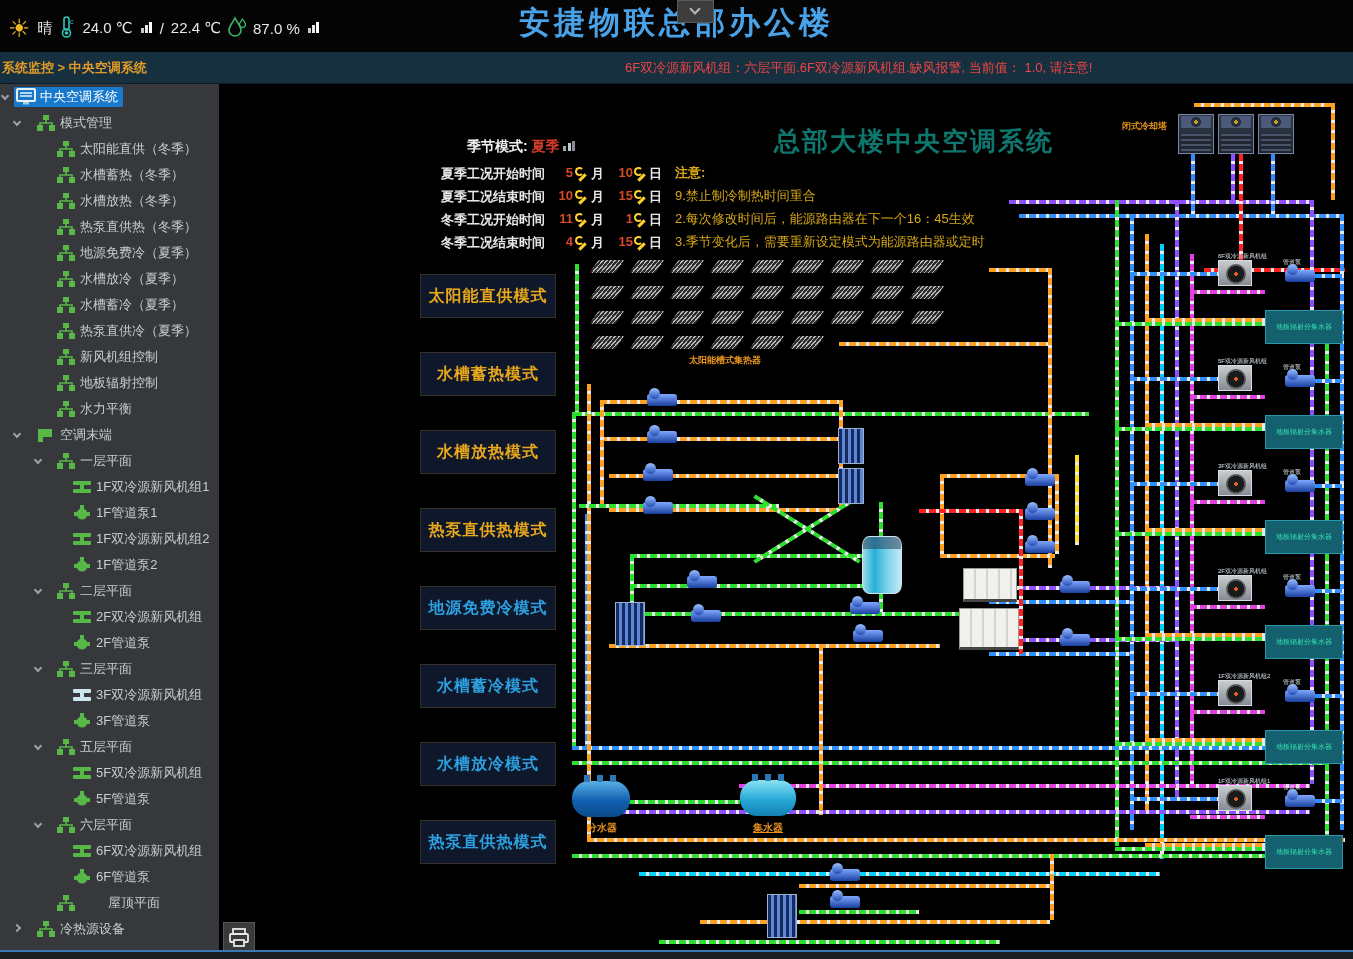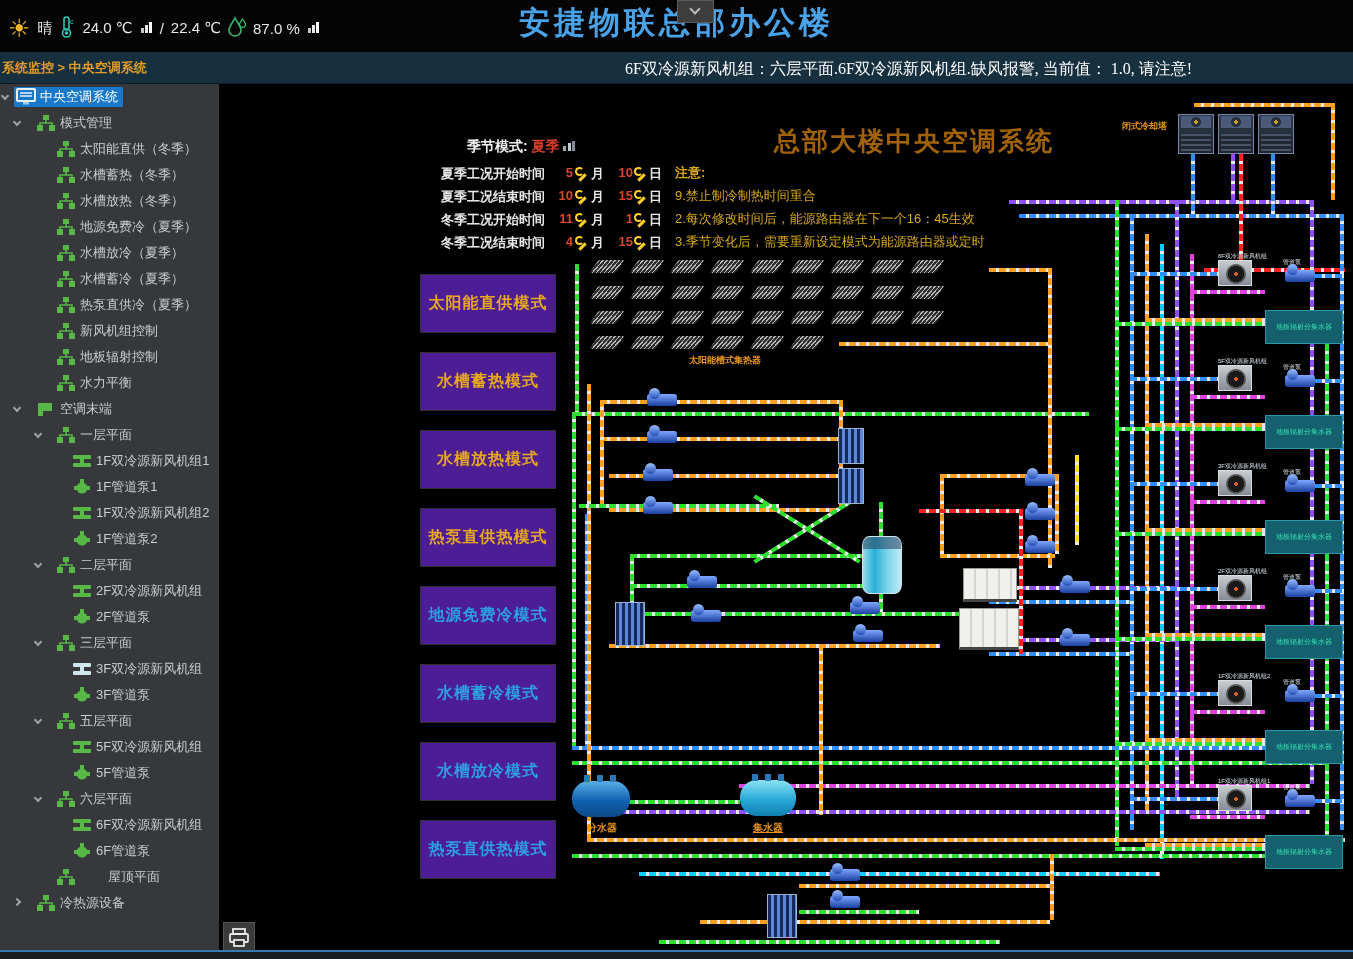--- a/index.html
+++ b/index.html
@@ -17,33 +17,33 @@
   .chev { display:inline-block; width:8px; height:8px; border-right:2px solid #b8b8b8; border-bottom:2px solid #b8b8b8; }
   .chev.down { transform:rotate(45deg); }
   .chev.right { transform:rotate(-45deg); }
   .top-chevron-btn .chev { position:absolute; left:13px; top:4px; }
   .bars { display:inline-block; }
   .thermo, .drops { display:inline-block; }
 
   
   .crumbbar { position:absolute; left:0; top:52px; width:100%; height:32px; background:#17303f; border-bottom:1px solid #0c1a24; }
   .crumb { position:absolute; left:2px; top:7px; color:#e09b28; font-size:13px; font-weight:bold; }
-  .alarm { position:absolute; left:625px; top:7px; color:#ffffff; font-size:16px;font-family:Liberation Serif, serif; }
+  .alarm { position:absolute; left:625px; top:7px; color:#ef4444; font-size:13px; }
 
   
   .sidebar { position:absolute; left:0; top:84px; width:219px; height:875px; background:#36383b; overflow:hidden; }
   .tree-row { position:relative; height:26px; display:flex; align-items:center; color:#c8cdd1; font-size:13px; cursor:pointer; white-space:nowrap; }
   .tree-row .chev { width:6px; height:6px; border-color:#9aa0a6; position:absolute; top:9px; }
   .tree-ic { display:inline-flex; width:20px; height:18px; align-items:center; justify-content:center; }
   .tree-core { display:flex; align-items:center; gap:4px; padding:1px 5px 1px 2px; }
   .tree-row.sel .tree-core { background:#1878cc; color:#fff; border-radius:1px; }
 
   
   .main { position:absolute; left:219px; top:84px; width:1134px; height:875px; background:#000; overflow:hidden; }
-  .diagram-title { position:absolute; left:500px; top:40px; width:390px; text-align:center; color:#a16207; font-size:26px; font-weight:bold; letter-spacing:2px; }
+  .diagram-title { position:absolute; left:500px; top:40px; width:390px; text-align:center; color:#0f766e; font-size:26px; font-weight:bold; letter-spacing:2px; }
 
   .season-mode { position:absolute; left:248px; top:54px; font-size:14px; font-weight:bold; color:#f0f0f0; }
   .season-mode .val { color:#d23c28; }
   .season-rows { position:absolute; left:222px; top:78px; width:260px; }
   .season-row { position:relative; height:23px; color:#e8e8e8; font-size:13px; font-weight:bold; }
   .season-row .lab { position:absolute; left:0; top:3px; }
   .season-row .n1 { position:absolute; left:112px; top:3px; color:#d84828; width:20px; text-align:right; }
   .season-row .n2 { position:absolute; left:172px; top:3px; color:#d84828; width:20px; text-align:right; }
   .season-row .u1 { position:absolute; left:150px; top:3px; }
   .season-row .u2 { position:absolute; left:208px; top:3px; }
@@ -52,21 +52,21 @@
   .wrench::after { content:''; position:absolute; right:1px; bottom:1px; width:9px; height:3px; background:#ffd028; transform:rotate(-45deg); }
   .season-row .w1 { position:absolute; left:134px; top:5px; }
   .season-row .w2 { position:absolute; left:193px; top:5px; }
   .mode-ic { display:inline-block; width:12px; height:10px; background:linear-gradient(#9aa 0 0) left bottom/3px 5px no-repeat, linear-gradient(#bcc 0 0) 5px bottom/3px 8px no-repeat, linear-gradient(#889 0 0) right bottom/3px 10px no-repeat; }
 
   .notes { position:absolute; left:456px; top:80px; color:#d8a818; font-size:13px; }
   .notes .nt { font-weight:bold; margin-bottom:5px; }
   .notes div { margin-bottom:5px; white-space:nowrap; }
 
   .mode-btns { position:absolute; left:201px; top:190px; width:136px; }
-  .mode-btn { position:absolute; left:0; width:136px; height:59px; background:#4c1d95; border:1px solid #35312a;
+  .mode-btn { position:absolute; left:0; width:136px; height:44px; background:#0f172a; border:1px solid #35312a;
     display:flex; align-items:center; justify-content:center; font-size:16px; font-weight:bold; letter-spacing:1px; cursor:pointer; }
   .mode-btn.heat { color:#e8a81c; }
   .mode-btn.cool { color:#2da0e0; }
 
   
   .pipe-h { position:absolute; height:4px; background:repeating-linear-gradient(90deg, var(--c) 0 7px, #e8e8e8 7px 10px); }
   .pipe-v { position:absolute; width:4px; background:repeating-linear-gradient(180deg, var(--c) 0 7px, #e8e8e8 7px 10px); }
   .xbar { position:absolute; height:4px; width:124px; background:repeating-linear-gradient(90deg,#2ee02e 0 7px,#e8e8e8 7px 10px); }
 
   
@@ -212,20 +212,33 @@
           <span class="tree-core" style="margin-left: 54px;">
             <span class="tree-ic">
               <svg width="18" height="16" viewBox="0 0 18 16">
                 <rect x="6" y="0" width="6" height="5" fill="#57b847"></rect>
                 <rect x="0" y="10" width="6" height="6" fill="#57b847"></rect>
                 <rect x="12" y="10" width="6" height="6" fill="#57b847"></rect>
                 <path d="M9 5 v3 M3 10 v-2 h12 v2" stroke="#57b847" stroke-width="1.6" fill="none"></path>
               </svg>
             </span>
             <span>水槽放热（冬季）</span>
+          </span>
+        </div>
+        <div class="tree-row">
+          <span class="tree-core" style="margin-left: 54px;">
+            <span class="tree-ic">
+              <svg width="18" height="16" viewBox="0 0 18 16">
+                <rect x="6" y="0" width="6" height="5" fill="#57b847"></rect>
+                <rect x="0" y="10" width="6" height="6" fill="#57b847"></rect>
+                <rect x="12" y="10" width="6" height="6" fill="#57b847"></rect>
+                <path d="M9 5 v3 M3 10 v-2 h12 v2" stroke="#57b847" stroke-width="1.6" fill="none"></path>
+              </svg>
+            </span>
+            <span>热泵直供热（冬季）</span>
           </span>
         </div>
         <div class="tree-row">
           <span class="tree-core" style="margin-left: 54px;">
             <span class="tree-ic">
               <svg width="18" height="16" viewBox="0 0 18 16">
                 <rect x="6" y="0" width="6" height="5" fill="#57b847"></rect>
                 <rect x="0" y="10" width="6" height="6" fill="#57b847"></rect>
                 <rect x="12" y="10" width="6" height="6" fill="#57b847"></rect>
                 <path d="M9 5 v3 M3 10 v-2 h12 v2" stroke="#57b847" stroke-width="1.6" fill="none"></path>

